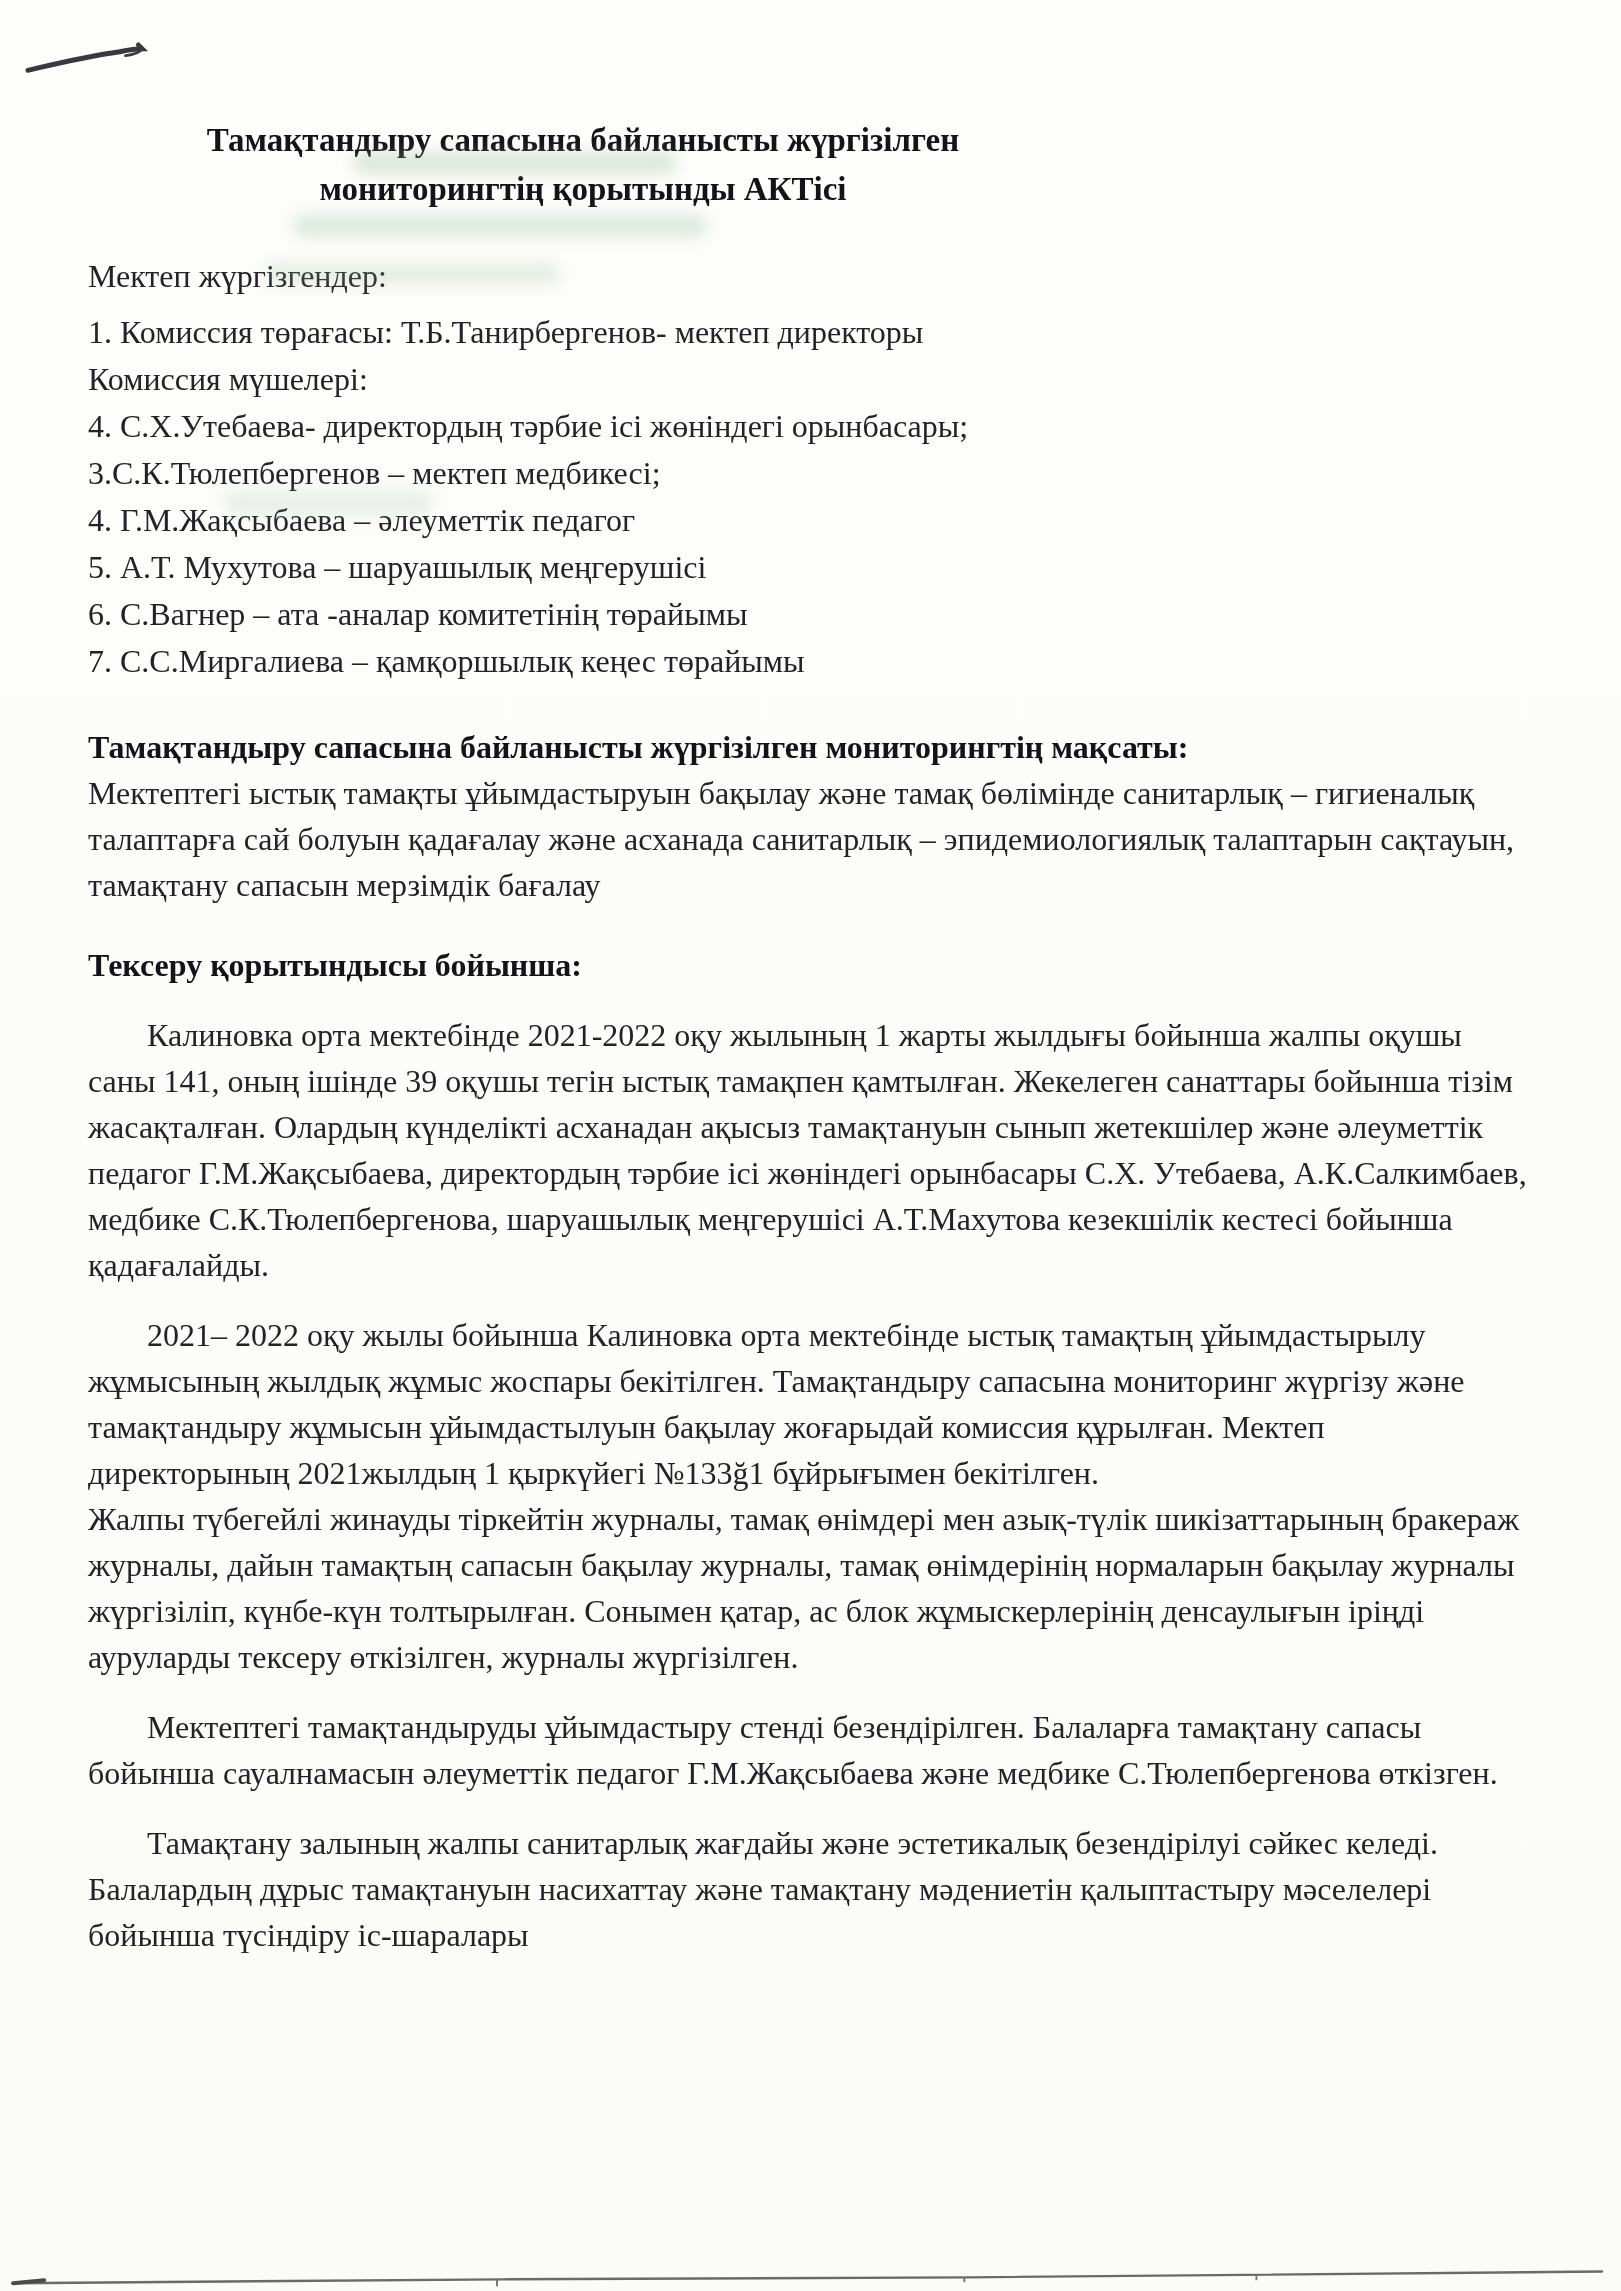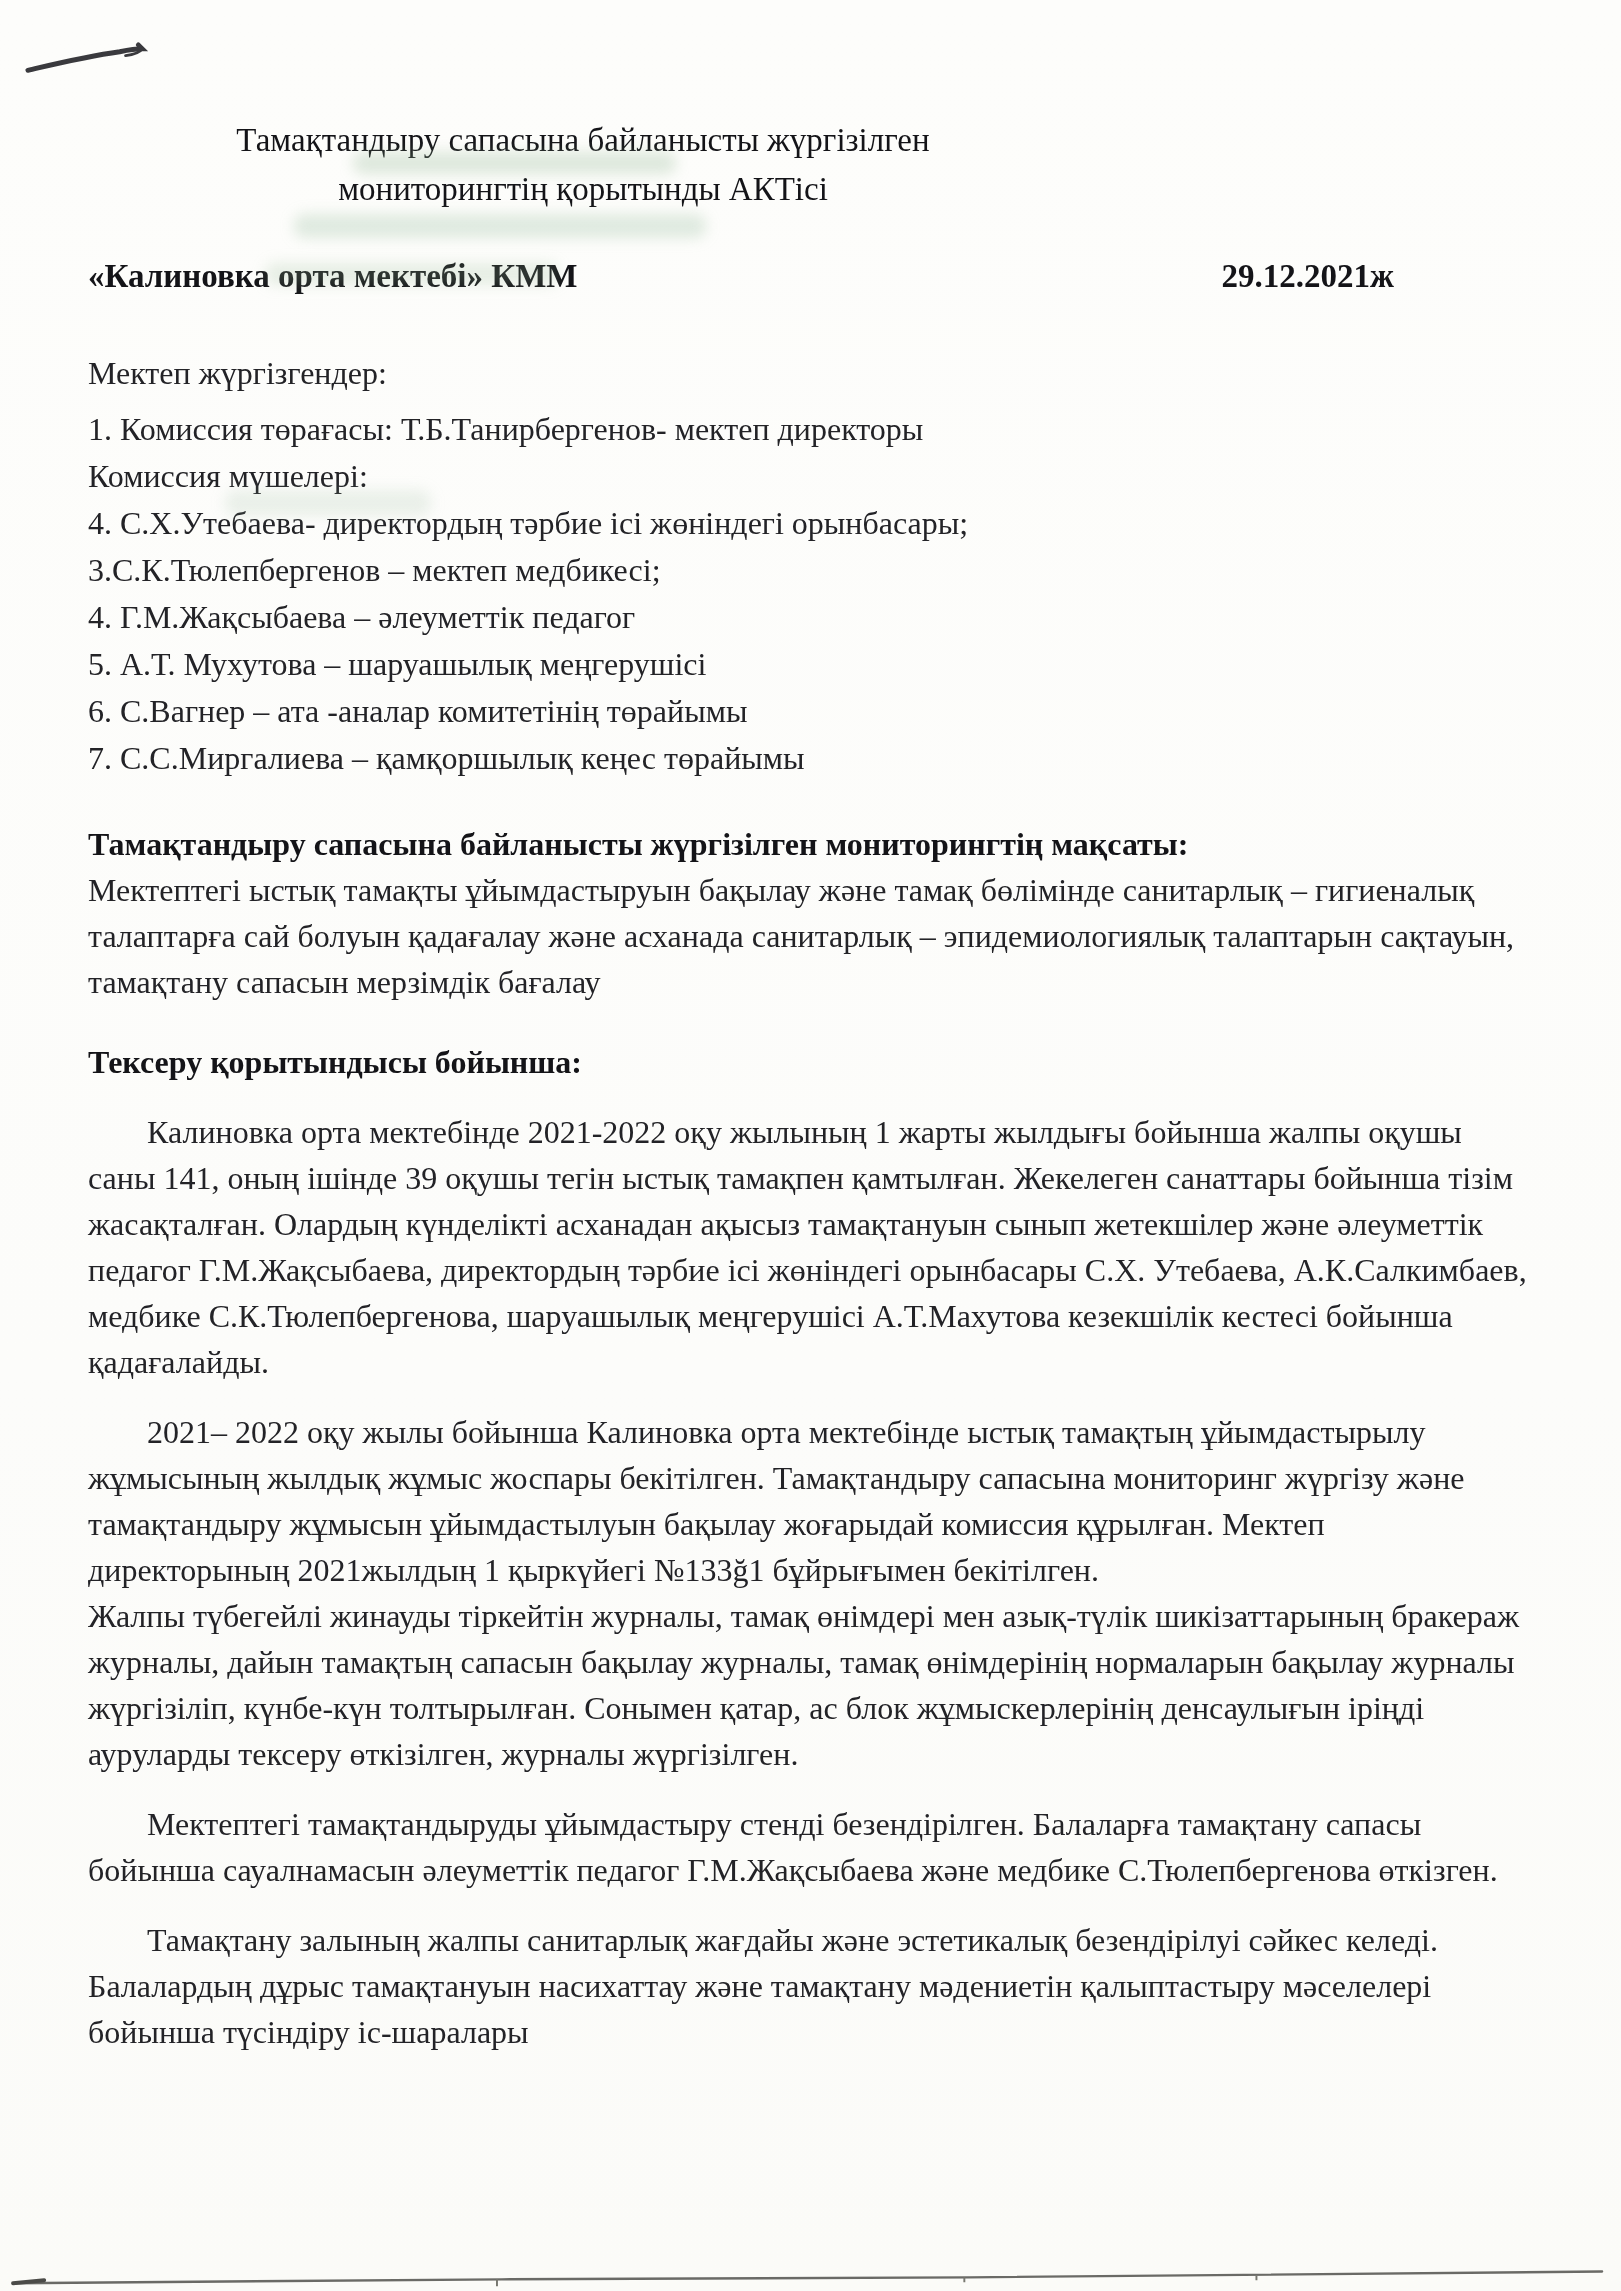--- a/index.html
+++ b/index.html
@@ -16,21 +16,21 @@
     box-sizing:border-box;
     padding:116px 92px 0 88px;
     color:#232327;
     font-size:32px;
     line-height:46px;
   }
   .bold{font-weight:bold;color:#141418;}
   .title-block{
     width:990px;
     text-align:center;
-    font-weight:normal;
+    font-weight:bold;
     color:#141418;
     font-size:33px;
     line-height:49px;
     margin-bottom:39px;
   }
   .org-row{
     display:flex;
     justify-content:space-between;
     align-items:baseline;
     font-weight:bold;
@@ -75,24 +75,20 @@
   <div class="ghost g1"></div>
   <div class="ghost g2"></div>
   <div class="ghost g3"></div>
   <div class="ghost g4"></div>
 
   <div class="title-block">
     <div>Тамақтандыру сапасына байланысты жүргізілген</div>
     <div>мониторингтің қорытынды АКТісі</div>
   </div>
 
-  <div class="org-row">
-    <span>«Калиновка орта мектебі» КММ</span>
-    <span class="date">29.12.2021ж</span>
-  </div>
 
   <div class="inspectors-heading">Мектеп жүргізгендер:</div>
 
   <div class="commission-list">
     <div>1. Комиссия төрағасы: Т.Б.Танирбергенов- мектеп директоры</div>
     <div>Комиссия мүшелері:</div>
     <div>4. С.Х.Утебаева- директордың тәрбие ісі жөніндегі орынбасары;</div>
     <div>3.С.К.Тюлепбергенов – мектеп медбикесі;</div>
     <div>4. Г.М.Жақсыбаева – әлеуметтік педагог</div>
     <div>5. А.Т. Мухутова – шаруашылық меңгерушісі</div>

